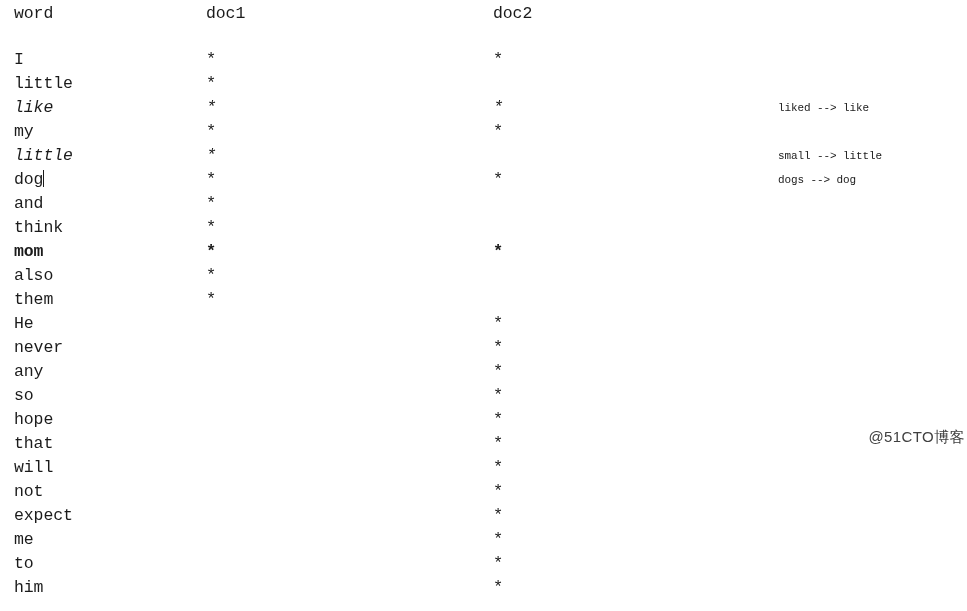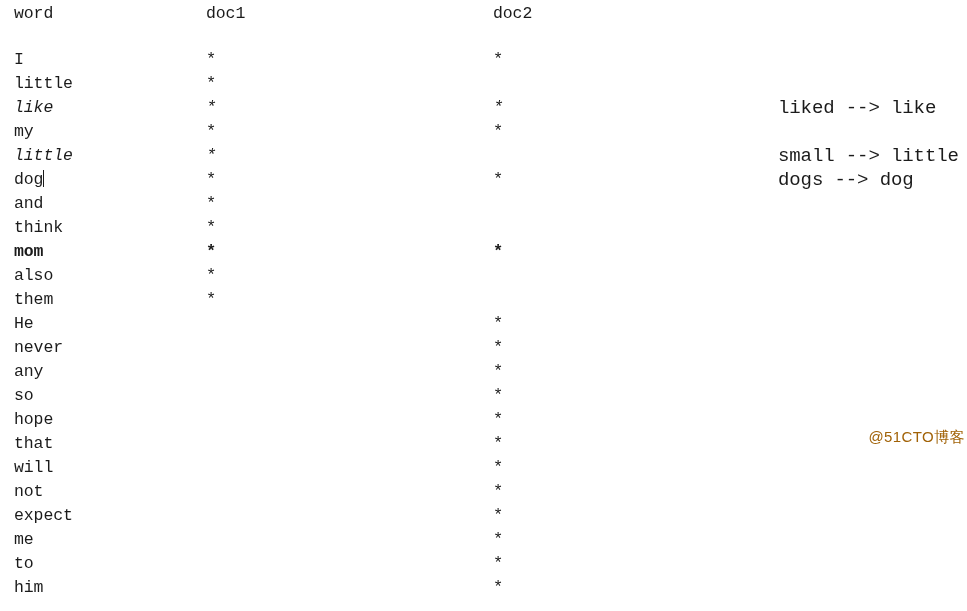--- a/index.html
+++ b/index.html
@@ -79,32 +79,32 @@
     margin-left: 0px;
   }
 
   
   .annotation {
     position: absolute;
     left: 766px;
     height: 24px;
     line-height: 24px;
     white-space: pre;
-    font-size: 19px;
+    font-size: 11px;
     letter-spacing: -0.1px;
   }
 
   
   #watermark {
     position: absolute;
     right: 14px;
     bottom: 6px;
     font-family: "Liberation Sans", "DejaVu Sans", sans-serif;
     font-size: 15px;
-    color: #a16207;
+    color: #404040;
     letter-spacing: 0.4px;
     user-select: none;
     white-space: nowrap;
   }
 </style>
 </head>
 <body>
 
 <div id="doc-surface">
 

